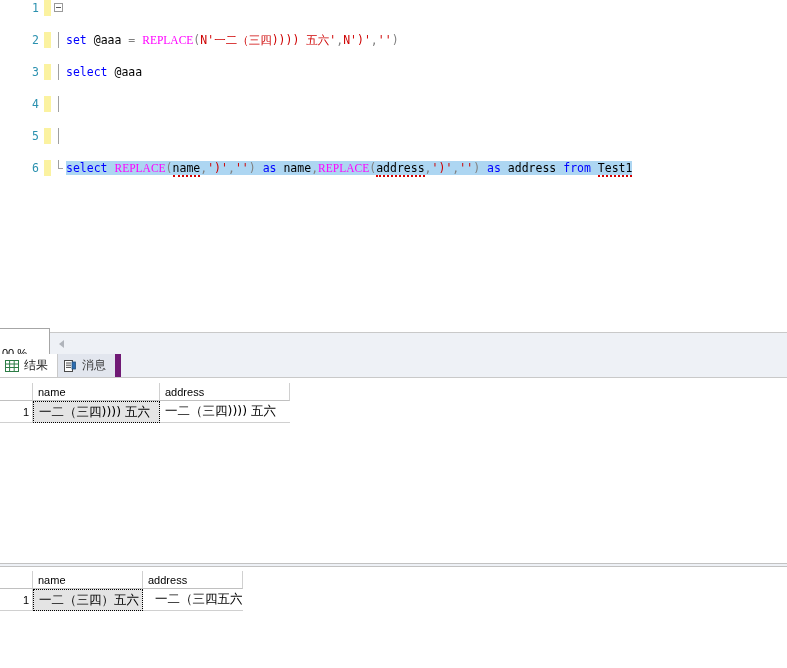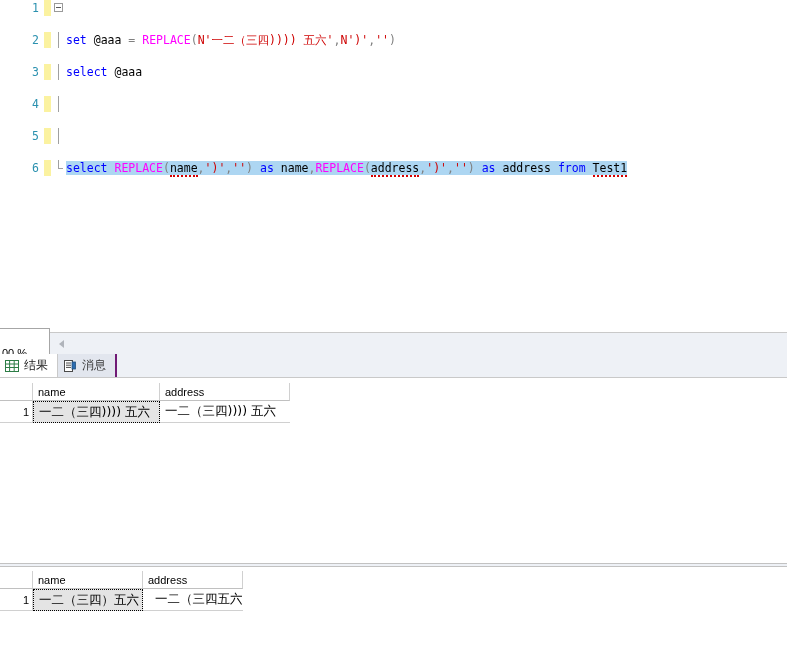--- a/index.html
+++ b/index.html
@@ -42,21 +42,21 @@
     position: absolute; left: 5px; top: 0; width: 1px; height: 16px; background: #a0a0a0;
   }
   .outline-line.stub { height: 9px; }
   .outline-line.endcap:after{
     content:""; position:absolute; left:0; top:8px; width:5px; height:1px; background:#a0a0a0;
   }
   .code-text { position: absolute; left: 66px; top: 0; white-space: pre; color: #000; }
   .code-text.sel .seltext { background: #add6f2; }
 
   .kw   { color: #0000ff; }
-  .fn   { color: #ff00ff; }
+  .fn   { color: #ff00ff; font-family: Liberation Serif, serif; }
   .str  { color: #ce0000; }
   .gray { color: #808080; }
   .num  { color: #000000; }
   .squig {
     border-bottom: 2px dotted #d40000;
     padding-bottom: 0px;
   }
 
   
   .zoomstrip {
@@ -89,21 +89,21 @@
     position: absolute; left: 0; top: 354px; width: 787px; height: 24px;
     background: #eef1f6; border-bottom: 1px solid #c9c9c9;
     display: flex; align-items: flex-end;
   }
   .rtab {
     height: 23px; display: flex; align-items: center; gap: 5px;
     padding: 0 9px 0 5px; font-size: 12px; color: #1a1a1a;
     font-family: "Liberation Sans", sans-serif;
   }
   .rtab.active { background: #ffffff; border-right: 1px solid #c9c9c9; }
-  .rtab.inactive { background: #e2e6ee; border-right: 2px solid #701a75; color: #3a3a3a; }
+  .rtab.inactive { background: #e2e6ee; border-right: 6px solid #701a75; color: #3a3a3a; }
   .tabicon { width: 14px; height: 14px; display:block; }
 
   
   .grid {
     position: absolute; font-family: "Liberation Sans", sans-serif;
     font-size: 11.5px; color: #000; background: #fff;
   }
   .grid-head { display: flex; height: 18px; }
   .grid-body-row { display: flex; height: 22px; }
   .cell {

